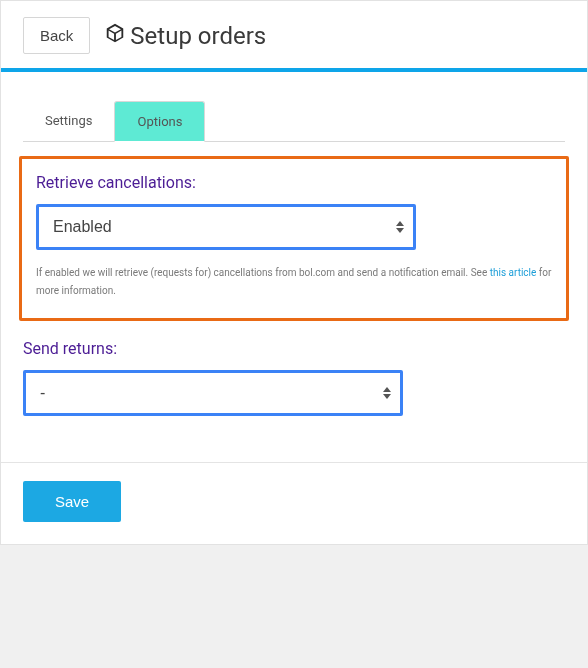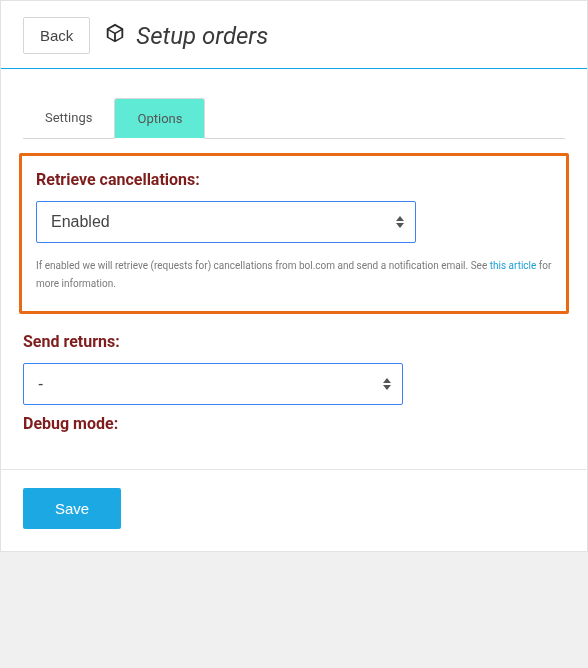--- a/index.html
+++ b/index.html
@@ -4,21 +4,21 @@
 <style>
   * { box-sizing: border-box; margin: 0; padding: 0; }
   body {
     font-family: -apple-system, BlinkMacSystemFont, "Segoe UI", Roboto, "Helvetica Neue", Arial, sans-serif;
     background: #f0f0f0;
     width: 588px;
     height: 668px;
   }
   .header-bar {
     padding: 16px 22px 14px 22px;
-    border-bottom: 1px solid #0ea5e9;
+    border-bottom: 4px solid #0ea5e9;
     display: flex;
     align-items: center;
     gap: 14px;
   }
   .back-button {
     border: 1px solid #d6d6d6;
     background: #fff;
     color: #444;
     font-size: 15px;
     padding: 9px 16px;
@@ -27,22 +27,21 @@
   }
   .cube-icon {
     display: inline-block;
   }
   .page-title {
     font-size: 24px;
     font-weight: 400;
     color: #3a3a3a;
     display: flex;
     align-items: center;
-    gap: 10px;
-    font-style: italic;
+    gap: 4px;
   }
   .panel {
     padding: 0 22px 24px 22px;
     margin-top: 10px;
     border-top: 1px solid #fff;
   }
   .tabs {
     display: flex;
     border-bottom: 1px solid #d8d8d8;
     margin-top: 18px;
@@ -65,32 +64,32 @@
     padding-top: 14px;
   }
   .highlight-box {
     border: 3px solid #e96a15;
     border-radius: 2px;
     padding: 14px 14px 18px 14px;
     margin: 0 -4px 18px -4px;
   }
   .field-label {
     font-size: 16px;
-    font-weight: 700;
-    color: #7f1d1d;
+    font-weight: 400;
+    color: #4c1d95;
     margin-bottom: 12px;
     display: block;
   }
   .select-wrap {
     position: relative;
     max-width: 380px;
   }
   .fake-select {
     width: 100%;
-    border: 1px solid #3b82f6;
+    border: 3px solid #3b82f6;
     background: #fff;
     padding: 11px 36px 11px 14px;
     font-size: 16px;
     color: #444;
     border-radius: 2px;
     cursor: pointer;
     text-align: left;
   }
   .select-chevrons {
     position: absolute;
@@ -105,21 +104,21 @@
   }
   .chev-up { width:0;height:0;border-left:4px solid transparent;border-right:4px solid transparent;border-bottom:5px solid #555;margin-bottom:2px;}
   .chev-down{ width:0;height:0;border-left:4px solid transparent;border-right:4px solid transparent;border-top:5px solid #555;}
   .help-text {
     font-size: 10px;
     color: #7a7a7a;
     line-height: 1.8;
     margin-top: 14px;
   }
   .help-link { color: #1c9ed8; text-decoration: none; cursor: pointer; }
-  .field-block { margin-bottom: 9px; }
+  .field-block { margin-bottom: 22px; }
   .field-block .select-wrap { max-width: 380px; }
   .footer {
     border-top: 1px solid #e4e4e4;
     padding: 18px 22px 22px 22px;
     background: #fff;
   }
   .save-button {
     background: #1ca8e3;
     color: #fff;
     border: none;
@@ -176,21 +175,20 @@
         <div class="select-wrap">
           <button class="fake-select">-</button>
           <span class="select-chevrons">
             <span class="chev-up"></span>
               <span class="chev-down"></span>
           </span>
         </div>
       </div>
 
       <div class="field-block">
-        <label class="field-label">Debug mode:</label>
       </div>
     </div>
   </div>
 
   <div class="footer">
     <button class="save-button">Save</button>
   </div>
 </div>
 
 </body></html>

